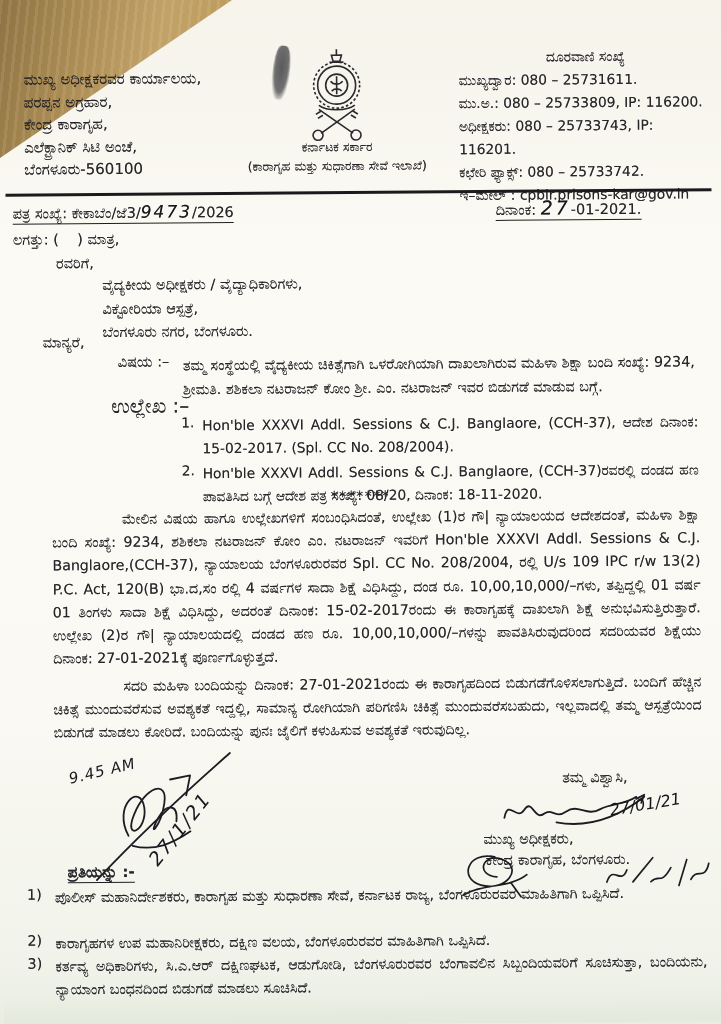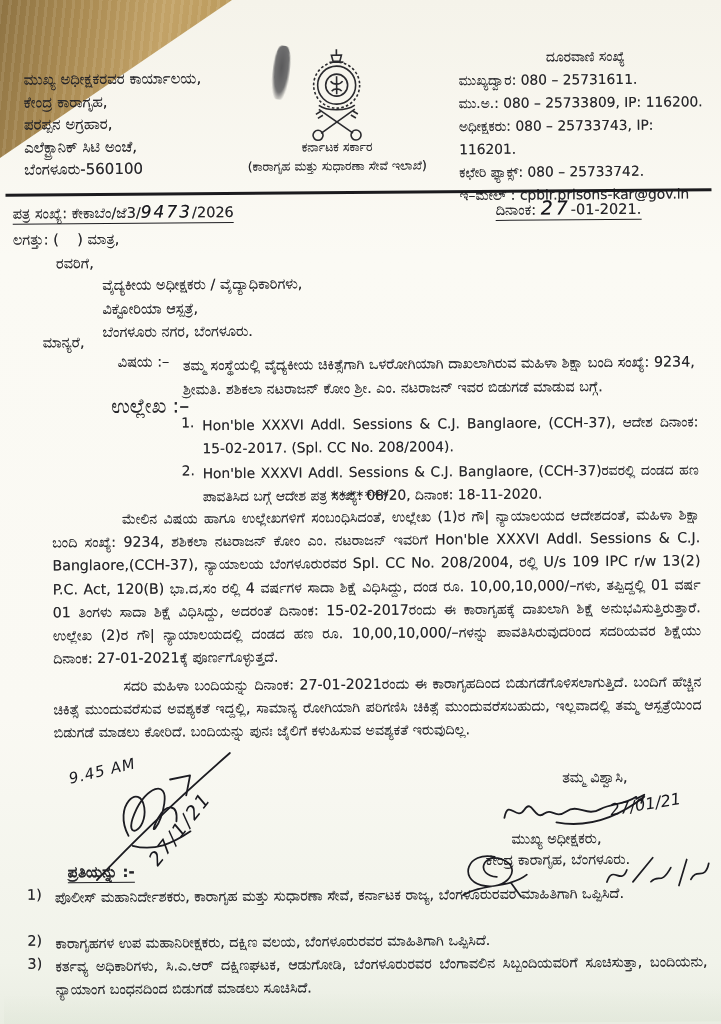--- a/index.html
+++ b/index.html
@@ -37,22 +37,22 @@
 
 <div class="photo">
   <div class="wood"></div>
 
   <div class="content">
 
     <div class="smudge"></div>
 
     <div class="blk" style="left:27px;top:66px;font-size:15px;line-height:22.6px;">
       <div>ಮುಖ್ಯ ಅಧೀಕ್ಷಕರವರ ಕಾರ್ಯಾಲಯ,</div>
+      <div>ಪರಪ್ಪನ ಅಗ್ರಹಾರ,</div>
       <div>ಕೇಂದ್ರ ಕಾರಾಗೃಹ,</div>
-      <div>ಪರಪ್ಪನ ಅಗ್ರಹಾರ,</div>
       <div>ಎಲೆಕ್ಟ್ರಾನಿಕ್ ಸಿಟಿ ಅಂಚೆ,</div>
       <div>ಬೆಂಗಳೂರು-560100</div>
     </div>
 
     <svg style="left:298px;top:47px;" width="84" height="92" viewBox="0 0 84 92">
       <g class="emb">
         <line x1="42" y1="2" x2="42" y2="8"></line>
         <path d="M37,8 h10 l-1.6,6 h-6.8 z"></path>
         <line x1="35" y1="15" x2="49" y2="15"></line>
         <circle cx="42" cy="38" r="23" stroke-dasharray="2.6 2.2"></circle>
@@ -107,21 +107,21 @@
     <div class="printed" style="left:0;top:488px;width:721px;text-align:center;font-size:14px;letter-spacing:1.5px;">*******</div>
 
     <div class="printed just" style="left:52px;top:506px;width:648px;font-size:14.2px;line-height:23.2px;text-indent:70px;">ಮೇಲಿನ ವಿಷಯ ಹಾಗೂ ಉಲ್ಲೇಖಗಳಿಗೆ ಸಂಬಂಧಿಸಿದಂತೆ, ಉಲ್ಲೇಖ (1)ರ ಗೌ| ನ್ಯಾಯಾಲಯದ ಆದೇಶದಂತೆ, ಮಹಿಳಾ ಶಿಕ್ಷಾ ಬಂದಿ ಸಂಖ್ಯೆ: 9234, ಶಶಿಕಲಾ ನಟರಾಜನ್ ಕೋಂ ಎಂ. ನಟರಾಜನ್ ಇವರಿಗೆ Hon'ble XXXVI Addl. Sessions &amp; C.J. Banglaore,(CCH-37), ನ್ಯಾಯಾಲಯ ಬೆಂಗಳೂರುರವರ Spl. CC No. 208/2004, ರಲ್ಲಿ U/s 109 IPC r/w 13(2) P.C. Act, 120(B) ಭಾ.ದ,ಸಂ ರಲ್ಲಿ 4 ವರ್ಷಗಳ ಸಾದಾ ಶಿಕ್ಷೆ ವಿಧಿಸಿದ್ದು, ದಂಡ ರೂ. 10,00,10,000/–ಗಳು, ತಪ್ಪಿದ್ದಲ್ಲಿ 01 ವರ್ಷ 01 ತಿಂಗಳು ಸಾದಾ ಶಿಕ್ಷೆ ವಿಧಿಸಿದ್ದು, ಅದರಂತೆ ದಿನಾಂಕ: 15-02-2017ರಂದು ಈ ಕಾರಾಗೃಹಕ್ಕೆ ದಾಖಲಾಗಿ ಶಿಕ್ಷೆ ಅನುಭವಿಸುತ್ತಿರುತ್ತಾರೆ. ಉಲ್ಲೇಖ (2)ರ ಗೌ| ನ್ಯಾಯಾಲಯದಲ್ಲಿ ದಂಡದ ಹಣ ರೂ. 10,00,10,000/–ಗಳನ್ನು ಪಾವತಿಸಿರುವುದರಿಂದ ಸದರಿಯವರ ಶಿಕ್ಷೆಯು ದಿನಾಂಕ: 27-01-2021ಕ್ಕೆ ಪೂರ್ಣಗೊಳ್ಳುತ್ತದೆ.</div>
     <div class="printed just" style="left:52px;top:673px;width:648px;font-size:14.2px;line-height:23.2px;text-indent:70px;">ಸದರಿ ಮಹಿಳಾ ಬಂದಿಯನ್ನು ದಿನಾಂಕ: 27-01-2021ರಂದು ಈ ಕಾರಾಗೃಹದಿಂದ ಬಿಡುಗಡೆಗೊಳಿಸಲಾಗುತ್ತಿದೆ. ಬಂದಿಗೆ ಹೆಚ್ಚಿನ ಚಿಕಿತ್ಸೆ ಮುಂದುವರೆಸುವ ಅವಶ್ಯಕತೆ ಇದ್ದಲ್ಲಿ, ಸಾಮಾನ್ಯ ರೋಗಿಯಾಗಿ ಪರಿಗಣಿಸಿ ಚಿಕಿತ್ಸೆ ಮುಂದುವರೆಸಬಹುದು, ಇಲ್ಲವಾದಲ್ಲಿ ತಮ್ಮ ಆಸ್ಪತ್ರೆಯಿಂದ ಬಿಡುಗಡೆ ಮಾಡಲು ಕೋರಿದೆ. ಬಂದಿಯನ್ನು ಪುನಃ ಜೈಲಿಗೆ ಕಳುಹಿಸುವ ಅವಶ್ಯಕತೆ ಇರುವುದಿಲ್ಲ.</div>
 
     <div class="printed" style="left:519px;top:771px;font-size:14.5px;margin-left:41px;">ತಮ್ಮ ವಿಶ್ವಾಸಿ,</div>
     <svg style="left:496px;top:789px;" width="150" height="42" viewBox="0 0 150 42">
       <path class="ink" stroke-width="1.8" d="M6,30 C10,10 18,34 26,22 C34,10 36,34 46,26 C54,20 56,32 68,24 C80,16 88,30 102,22 C114,16 126,18 138,10 M58,35 C90,41 120,30 146,10 M138,12 l8,-4 l-3,8"></path>
     </svg>
     <div class="hand" style="left:607px;top:797px;font-size:16px;transform:rotate(-9deg);">27/01/21</div>
-    <div class="printed" style="left:509px;top:832px;font-size:14.5px;text-align:right;">ಮುಖ್ಯ ಅಧೀಕ್ಷಕರು,</div>
+    <div class="printed" style="left:481px;top:832px;font-size:14.5px;text-align:right;">ಮುಖ್ಯ ಅಧೀಕ್ಷಕರು,</div>
     <div class="printed" style="left:483px;top:853px;font-size:14.5px;">ಕೇಂದ್ರ ಕಾರಾಗೃಹ, ಬೆಂಗಳೂರು.</div>
     <svg style="left:450px;top:850px;" width="84" height="52" viewBox="0 0 84 52">
       <path class="ink" stroke-width="1.7" d="M42,8 C14,2 6,30 28,36 C54,43 72,18 48,10 C30,4 22,26 44,28 M10,46 C30,34 56,40 74,26 M58,34 l10,14"></path>
     </svg>
     <svg style="left:598px;top:854px;" width="112" height="46" viewBox="0 0 112 46">
       <path class="ink" stroke-width="1.7" d="M6,30 C12,12 20,34 26,18 M32,30 L52,6 M50,30 C58,22 60,34 70,16 M78,34 L86,8 M90,28 C96,16 104,30 108,12"></path>
     </svg>
 
     <div class="hand" style="left:66px;top:760px;font-size:15px;transform:rotate(-13deg);letter-spacing:1px;">9.45 AM</div>
     <svg style="left:104px;top:772px;" width="112" height="80" viewBox="0 0 112 80">

